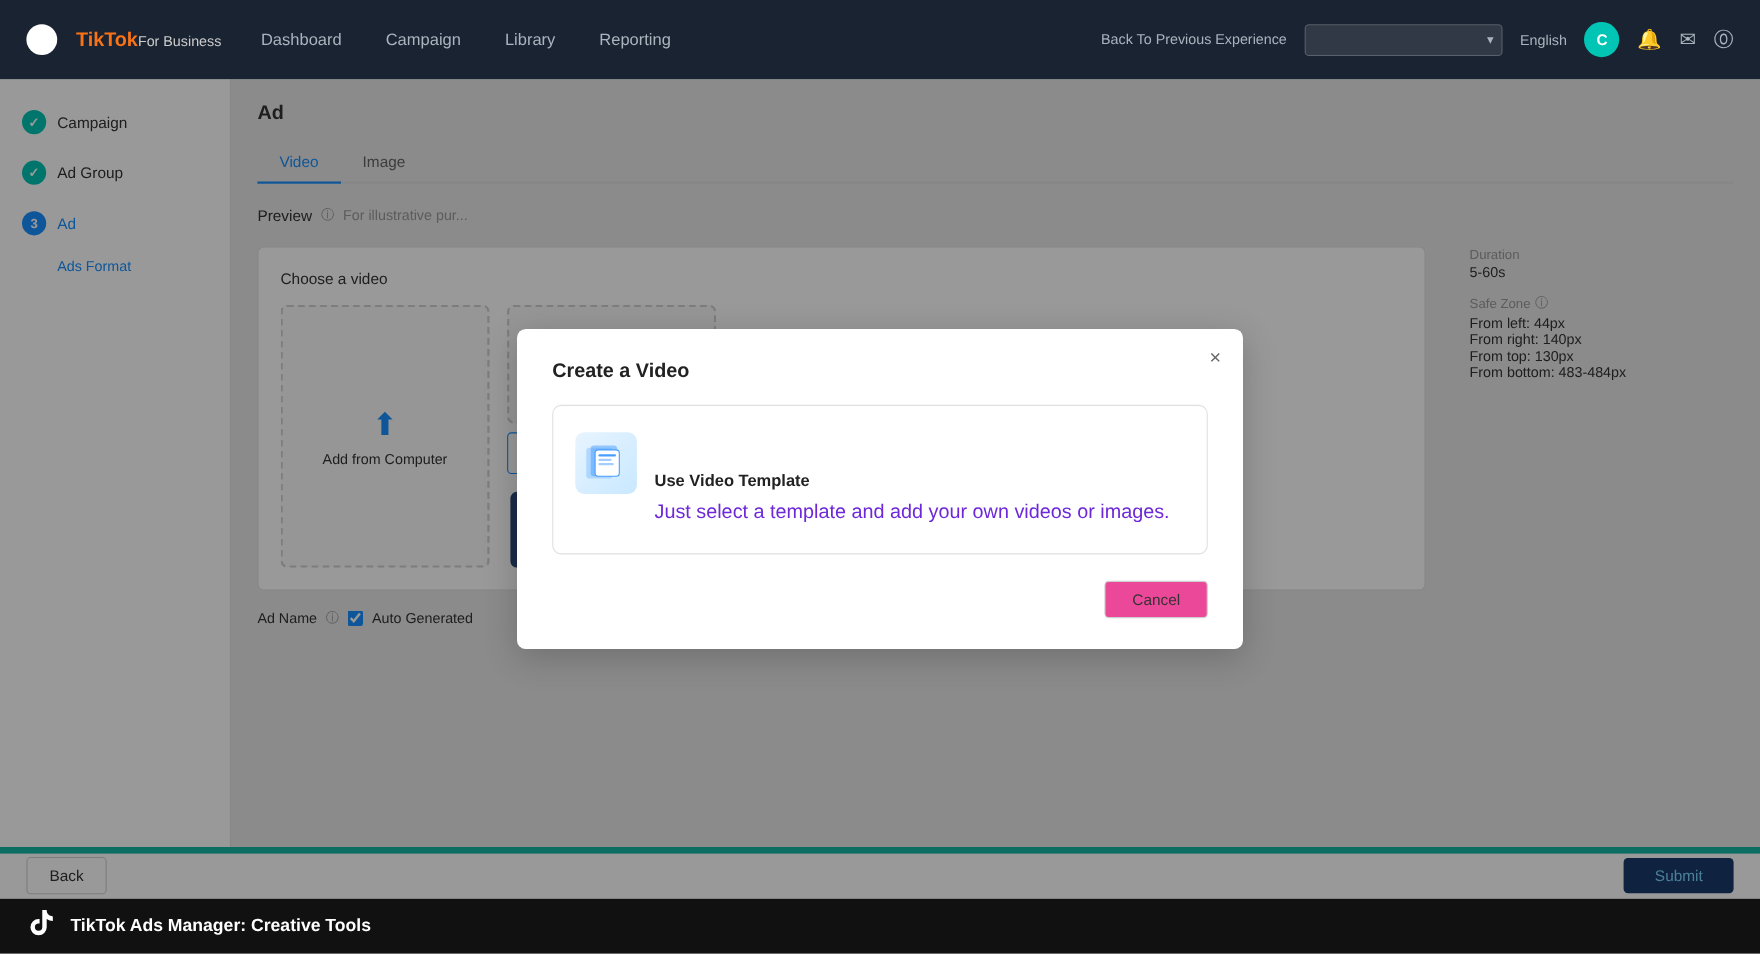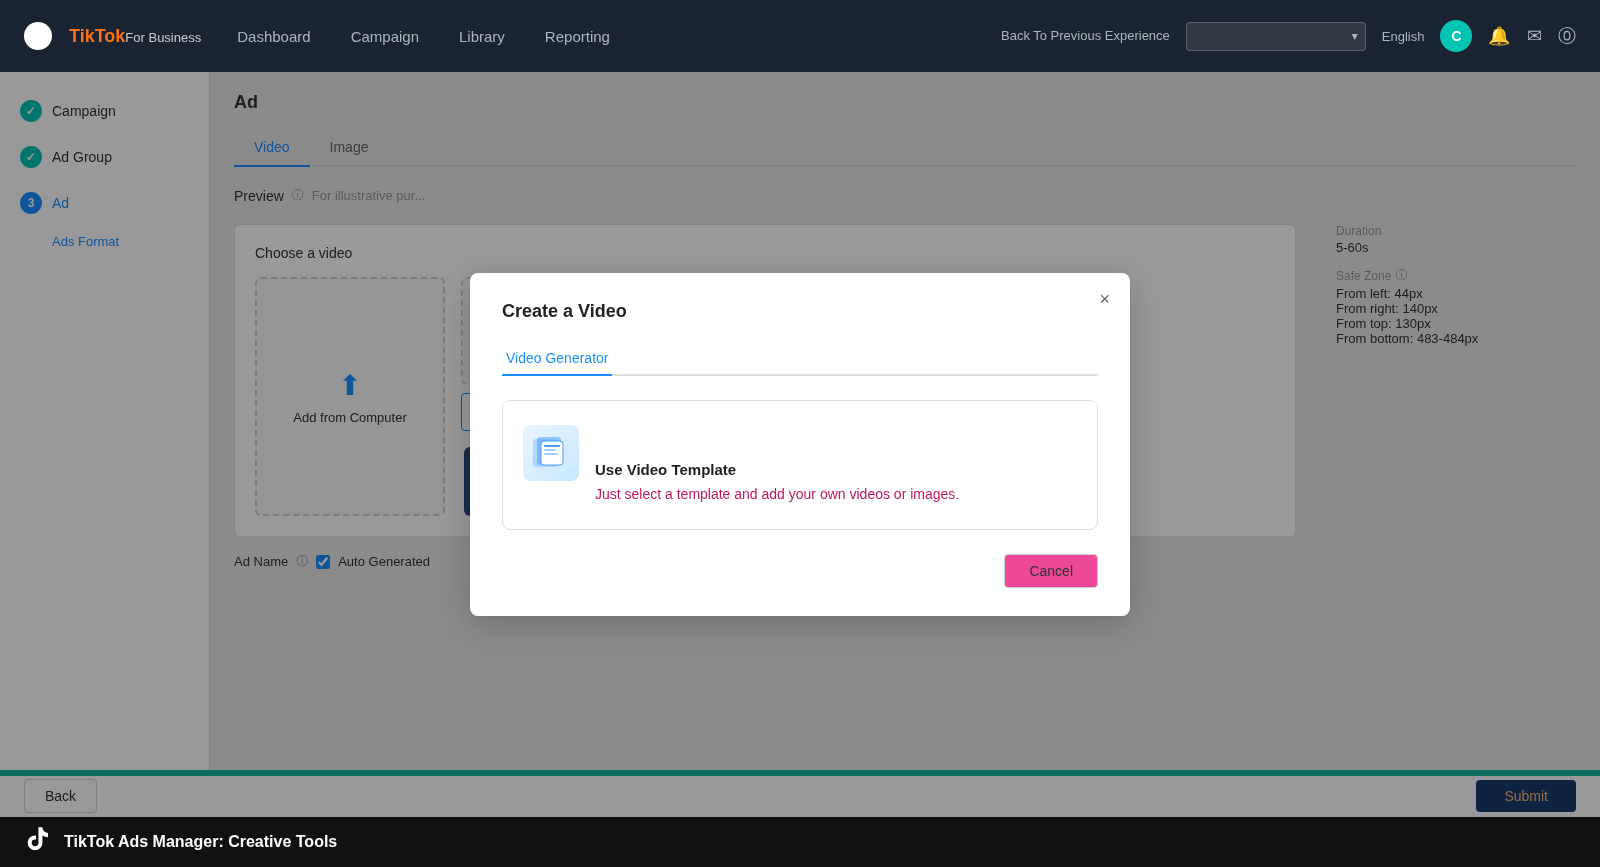--- a/index.html
+++ b/index.html
@@ -277,21 +277,21 @@
       background: white;
       border: 1px solid #d0d0d0;
       color: #333;
       padding: 8px 20px;
       border-radius: 4px;
       font-size: 14px;
       cursor: pointer;
     }
     .submit-btn {
       background: #1a3a6b;
-      color: #fdba74;
+      color: #7dd3fc;
       border: none;
       padding: 8px 28px;
       border-radius: 4px;
       font-size: 14px;
       cursor: pointer;
     }
 
     
     .footer {
       background: #111;
@@ -390,22 +390,22 @@
       background: linear-gradient(135deg, #e0f0ff 0%, #b0d8ff 100%);
     }
     .option-text h3 {
       font-size: 15px;
       font-weight: 600;
       color: #222;
       margin-bottom: 6px;
       margin-top: 36px;
     }
     .option-text p {
-      font-size: 14px;
-      color: #be185d;
+      font-size: 18px;
+      color: #6d28d9;
       line-height: 1.5;
     }
     .modal-footer {
       display: flex;
       justify-content: flex-end;
     }
     .modal-cancel-btn {
       background: #ec4899;
       border: 1px solid #d0d0d0;
       color: #333;
@@ -568,23 +568,20 @@
   <div class="bottom-bar">
     <button class="back-btn">Back</button>
     <button class="submit-btn">Submit</button>
   </div>
 
   <div class="modal-overlay">
     <div class="modal">
       <div class="modal-title">Create a Video</div>
       <button class="modal-close">×</button>
 
-      <div class="modal-tabs">
-        <span class="modal-tab active">Video Generator</span>
-      </div>
 
       <div class="modal-options">
 
         <div class="modal-option-card">
           <div class="option-icon option-icon-template">
             <svg width="44" height="44" viewBox="0 0 44 44" fill="none">
               <rect x="4" y="8" width="24" height="28" rx="3" fill="#4a9eff" opacity="0.3"></rect>
               <rect x="8" y="6" width="24" height="28" rx="3" fill="#4a9eff" opacity="0.5"></rect>
               <rect x="12" y="10" width="22" height="24" rx="3" fill="#ffffff" stroke="#4a9eff" stroke-width="1"></rect>
               <rect x="15" y="14" width="16" height="2" rx="1" fill="#4a9eff"></rect>

